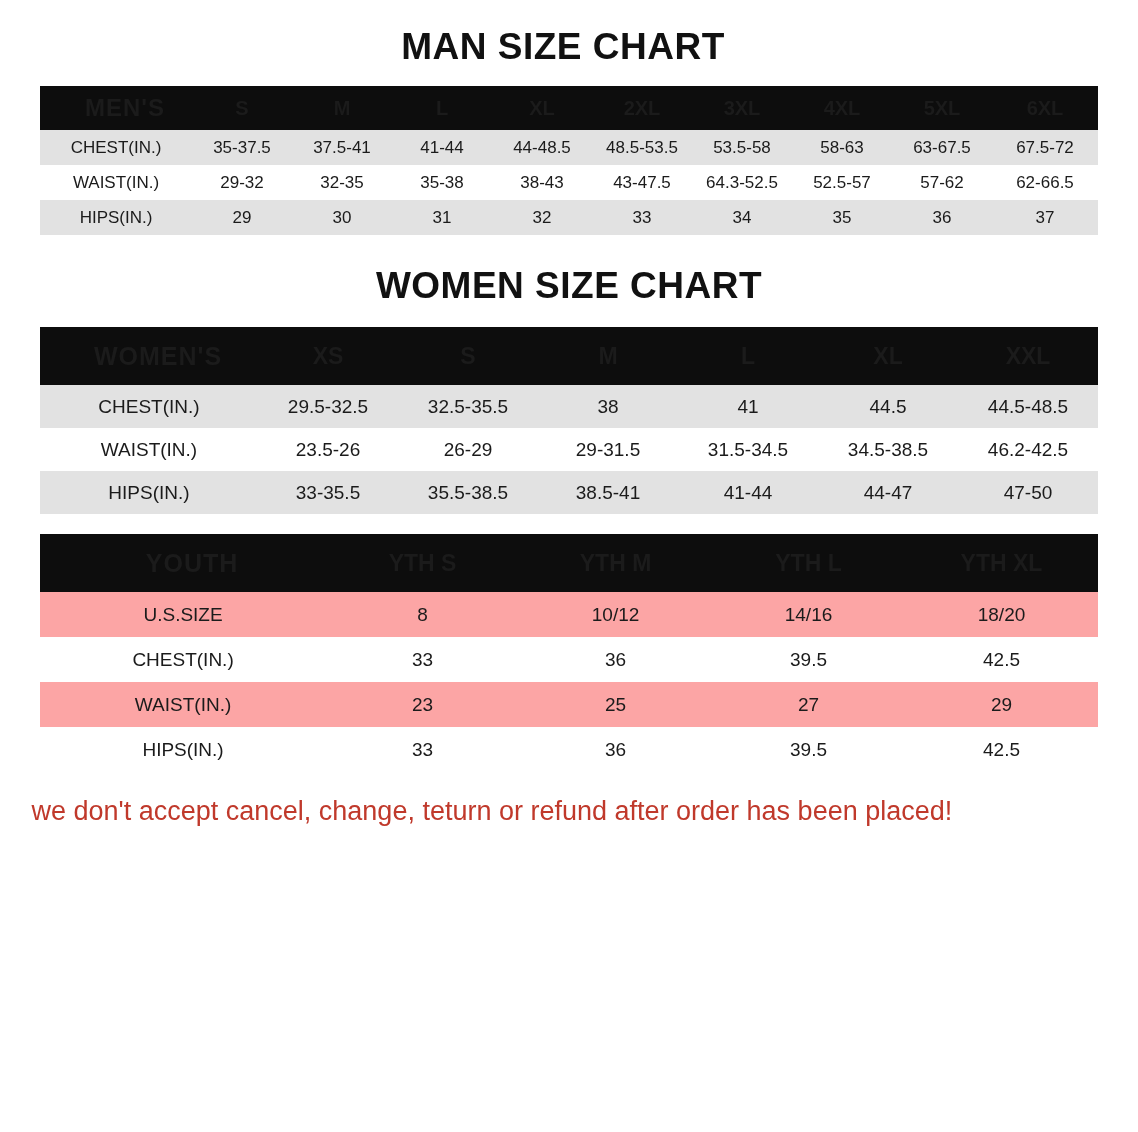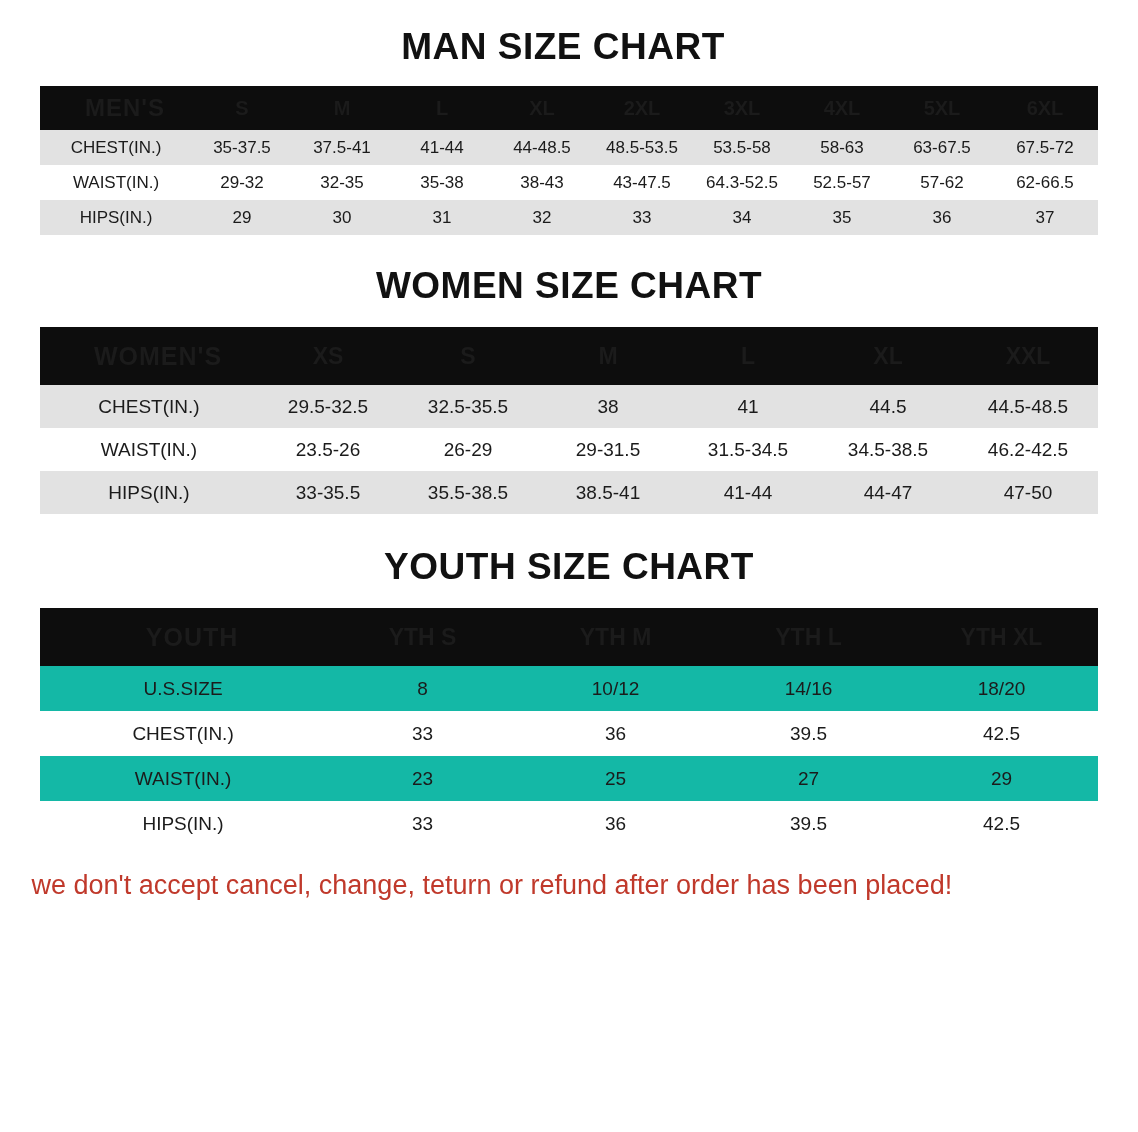--- a/index.html
+++ b/index.html
@@ -94,21 +94,21 @@
   .women-table tbody td { height: 43px; font-size: 19px; color: #1b1b1b; }
   .women-table tbody .lbl { text-align: center; }
   .women-table tbody tr.odd td { background: #e2e2e2; }
   .women-table tbody tr.even td { background: #ffffff; }
 
   
   .youth-table .thead td { height: 58px; font-size: 23px; }
   .youth-table .thead .lbl { font-size: 25px; }
   .youth-table tbody td { height: 45px; font-size: 19px; color: #1b1b1b; }
   .youth-table tbody .lbl { text-align: center; }
-  .youth-table tbody tr.odd td { background: #14b8a6; }
+  .youth-table tbody tr.odd td { background: #fca5a5; }
   .youth-table tbody tr.even td { background: #ffffff; }
 
   .men-table   { margin-top: 18px; }
   .women-table { margin-top: 20px; }
   .youth-table { margin-top: 20px; }
 
   
   .note {
     margin: 18px auto 0 auto;
     width: 1075px;
@@ -239,21 +239,20 @@
             <td>35.5-38.5</td>
             <td>38.5-41</td>
             <td>41-44</td>
             <td>44-47</td>
             <td>47-50</td>
           </tr>
         </tbody>
     </table>
   </div>
 
-  <h2 class="section-title title-youth">YOUTH SIZE CHART</h2>
   <div class="table-wrap">
     <table class="youth-table">
       <colgroup>
         <col style="width:258px">
         <col style="width:174px">
           <col style="width:174px">
           <col style="width:174px">
           <col style="width:174px">
       </colgroup>
       <tbody id="youth-tbody">

